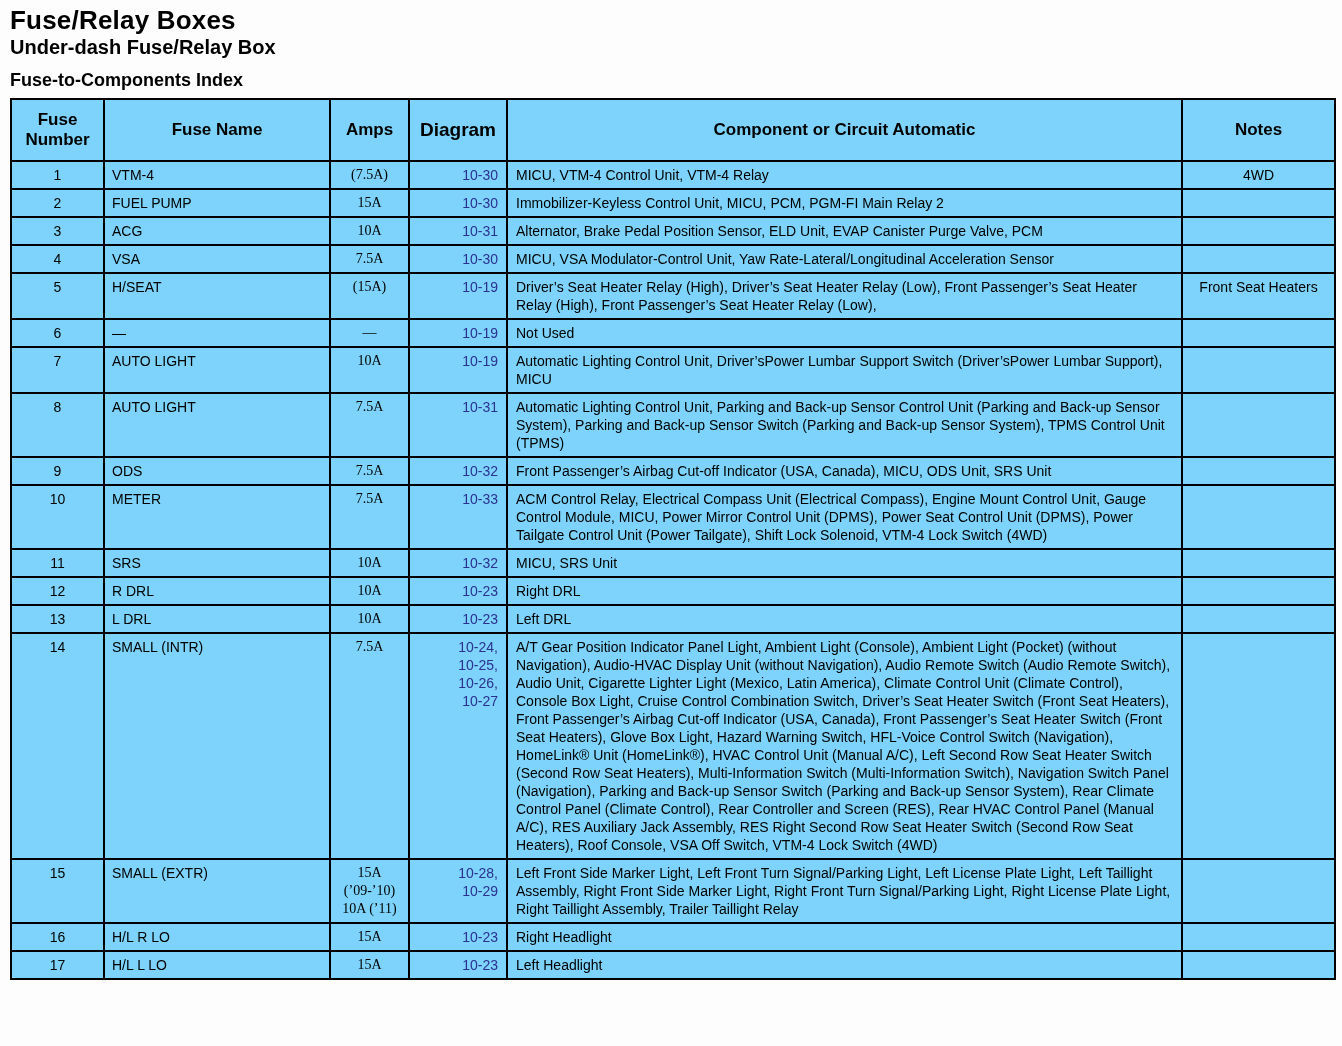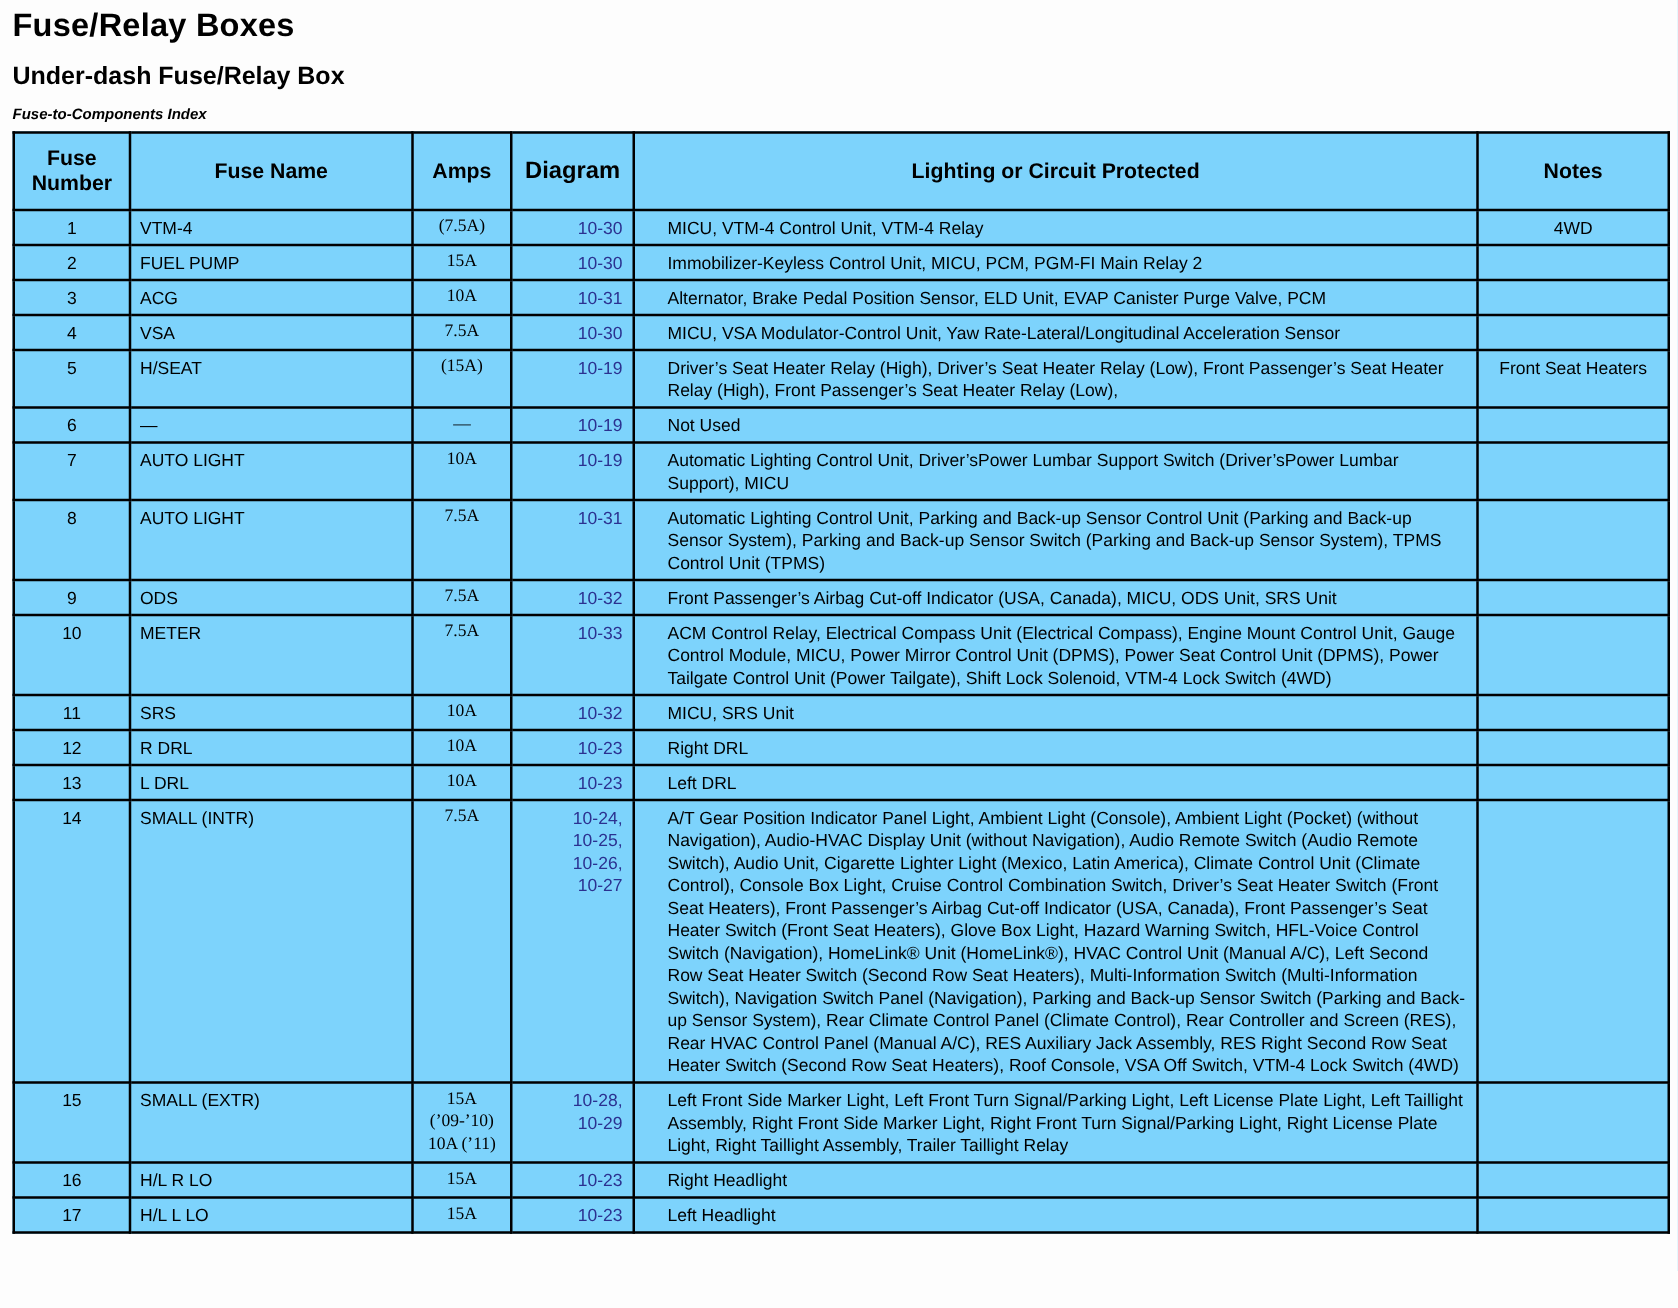--- a/index.html
+++ b/index.html
@@ -12,32 +12,30 @@
     width: 1342px;
     height: 1046px;
     background: #fdfdfd;
     padding: 5px 8px 0 10px;
     overflow: hidden;
   }
   .title {
     font-size: 26px;
     font-weight: bold;
     letter-spacing: 0.2px;
-    margin-bottom: 14px;
   }
   .subtitle {
     font-size: 20px;
     font-weight: bold;
     margin-bottom: 11px;
   }
   .section-title {
-    font-size: 12px;
+    font-size: 18px;
     font-weight: bold;
     margin-bottom: 7px;
-    font-style: italic;
   }
   table.fuse-table {
     border-collapse: collapse;
     table-layout: fixed;
     width: 1324px;
     background: #7dd3fc;
   }
   .fuse-table th, .fuse-table td {
     border: 2px solid #000;
     vertical-align: top;
@@ -53,21 +51,21 @@
     vertical-align: middle;
     height: 62px;
     white-space: pre-line;
     padding: 2px 2px;
   }
   .fuse-table th.h-diag { font-size: 19px; }
   td.c-num   { text-align: center; }
   td.c-name  { text-align: left; padding-left: 7px; border-radius: 10px; }
   td.c-amps  { text-align: center; white-space: pre-line; font-family: Liberation Serif, serif; }
   td.c-diag  { text-align: right; white-space: pre-line; color: var(--link-color); }
-  td.c-comp  { text-align: left; padding-left: 26px; }
+  td.c-comp  { text-align: left; padding-left: 8px; }
   td.c-notes { text-align: center; }
 </style>
 </head>
 <body>
 
 <div class="page">
   <h1 class="title">Fuse/Relay Boxes</h1>
   <h2 class="subtitle">Under-dash Fuse/Relay Box</h2>
   <h3 class="section-title">Fuse-to-Components Index</h3>
 
@@ -80,21 +78,21 @@
       <col style="width:675px">
       <col style="width:153px">
     </colgroup>
     <thead>
       <tr>
         <th class="h-num">Fuse
 Number</th>
         <th class="h-name">Fuse Name</th>
         <th class="h-amps">Amps</th>
         <th class="h-diag">Diagram</th>
-        <th class="h-comp">Lighting or Circuit Protected</th>
+        <th class="h-comp">Component or Circuit Automatic</th>
         <th class="h-notes">Notes</th>
       </tr>
     </thead>
     <tbody id="table-body">
         <tr>
     <td class="c-num">1</td>
     <td class="c-name">VTM-4</td>
     <td class="c-amps">(7.5A)</td>
     <td class="c-diag">10-30</td>
     <td class="c-comp">MICU, VTM-4 Control Unit, VTM-4 Relay</td>

